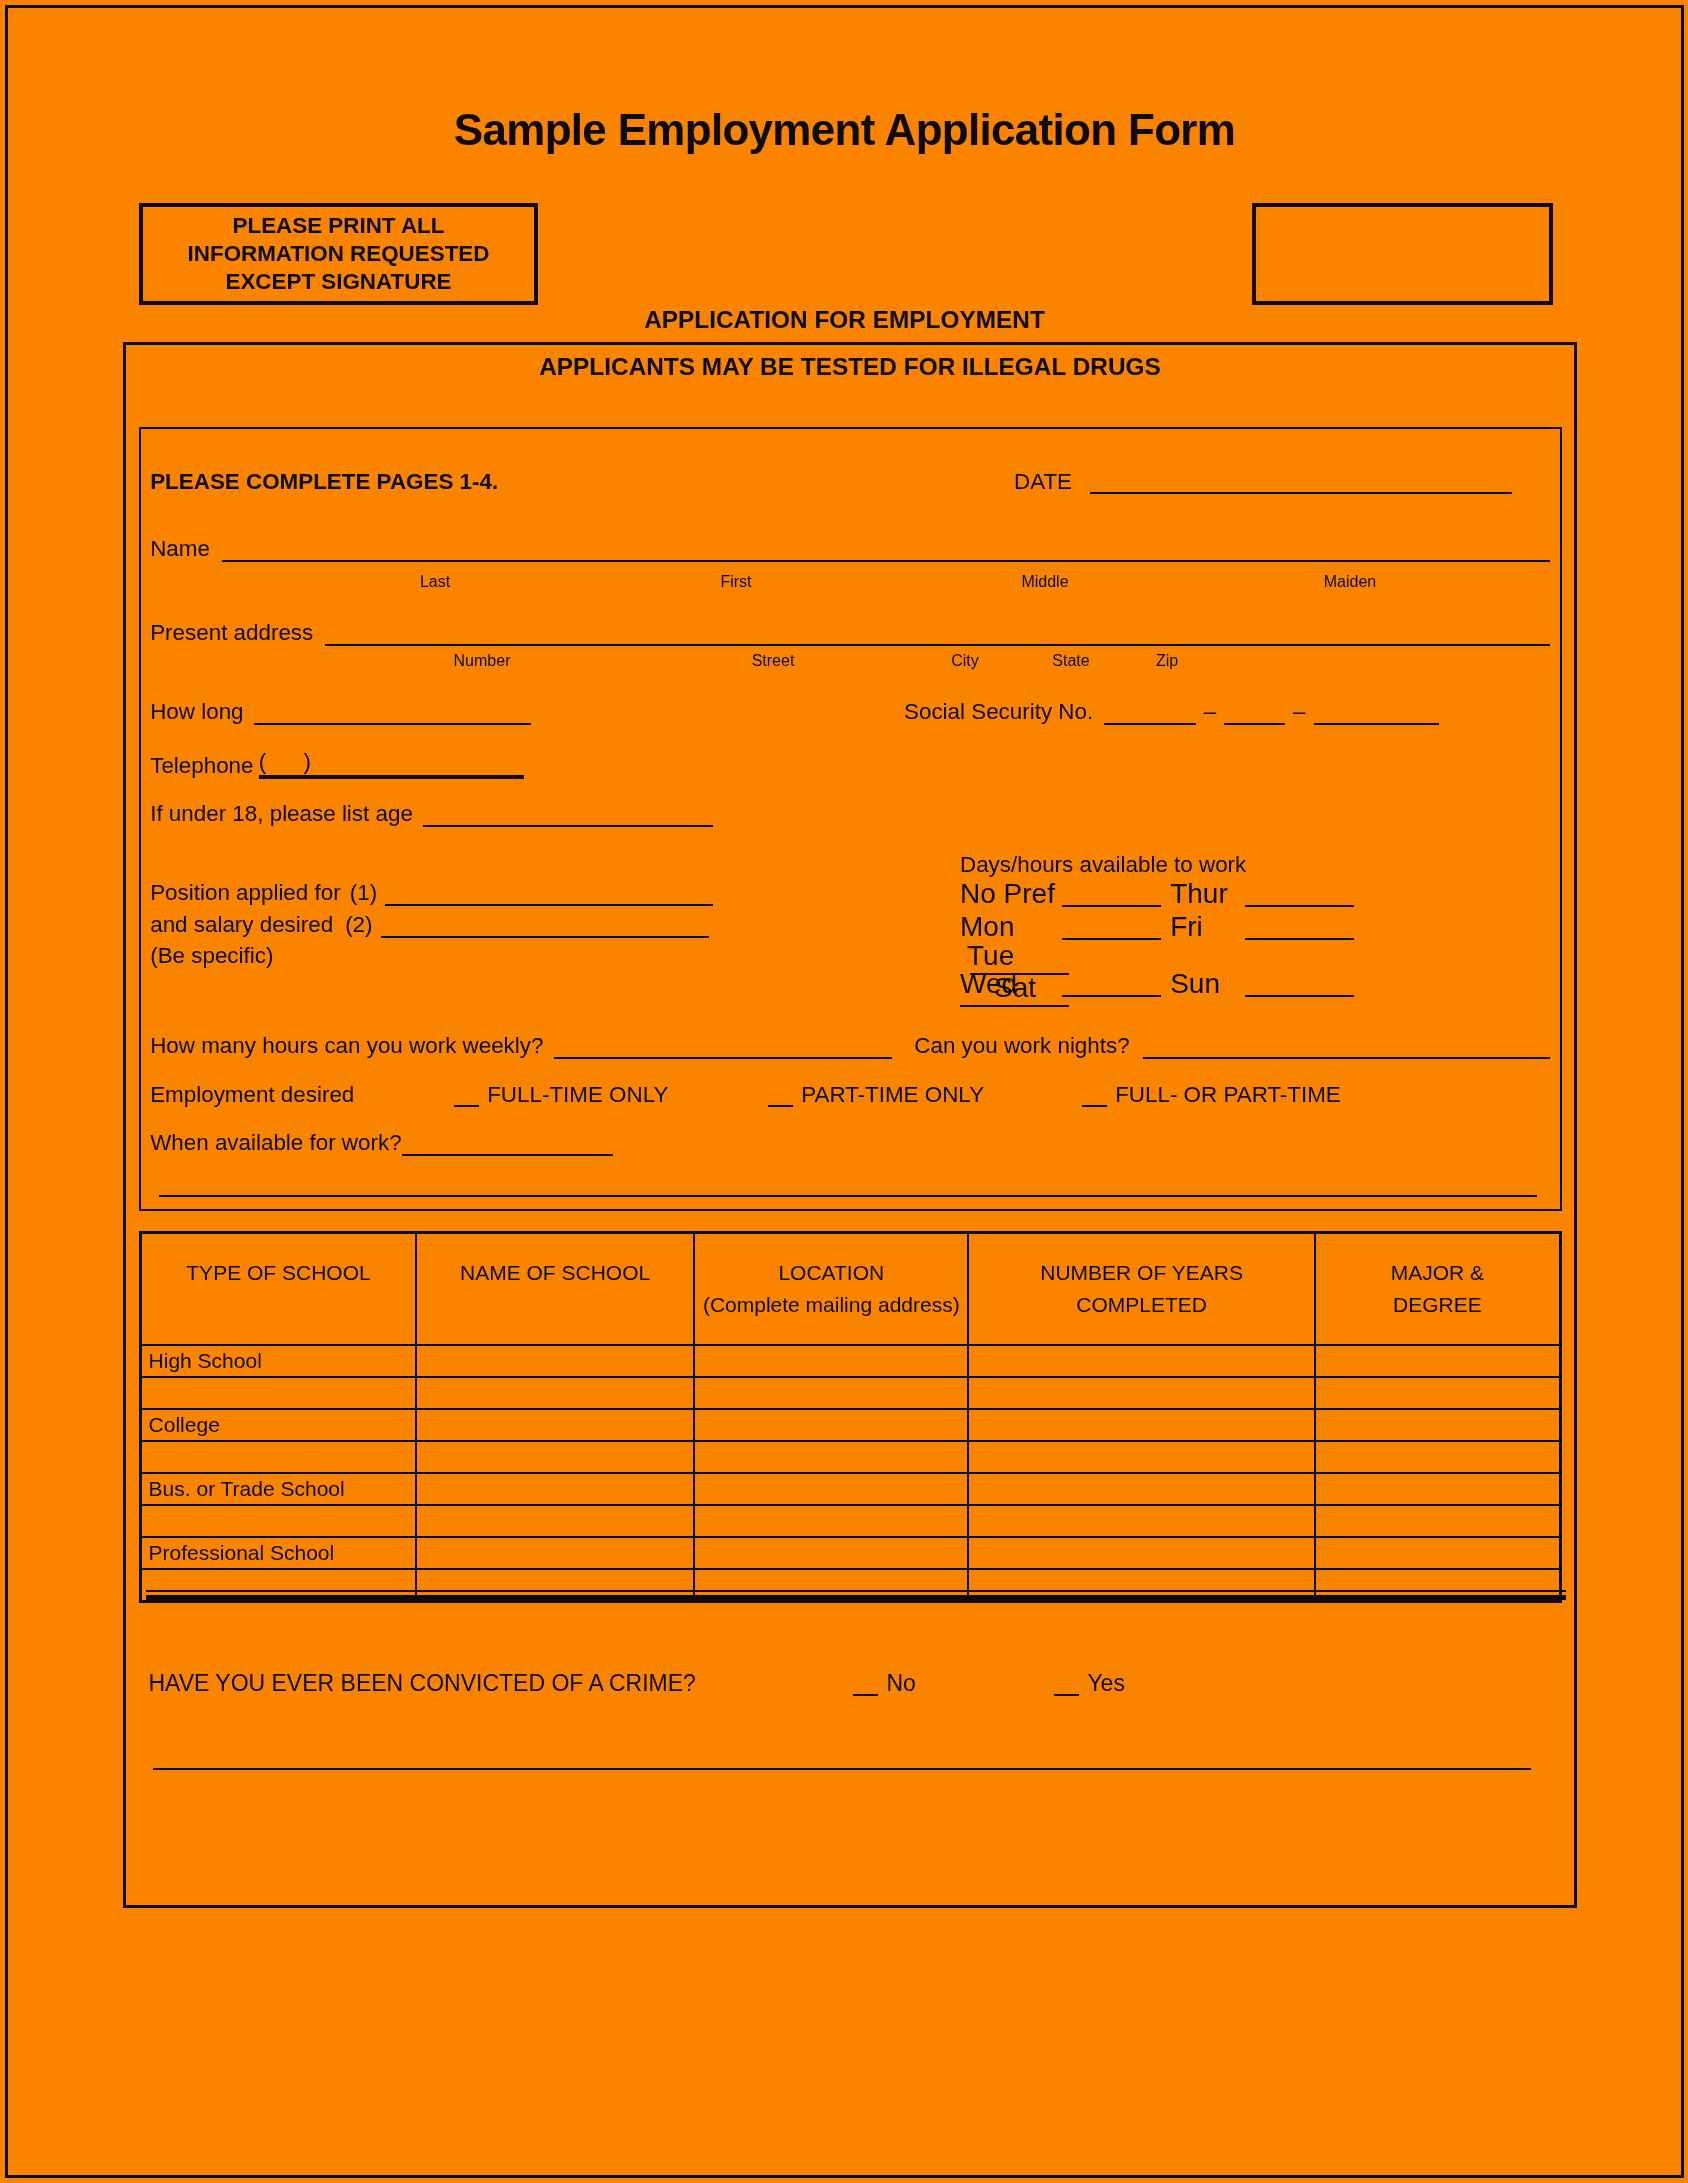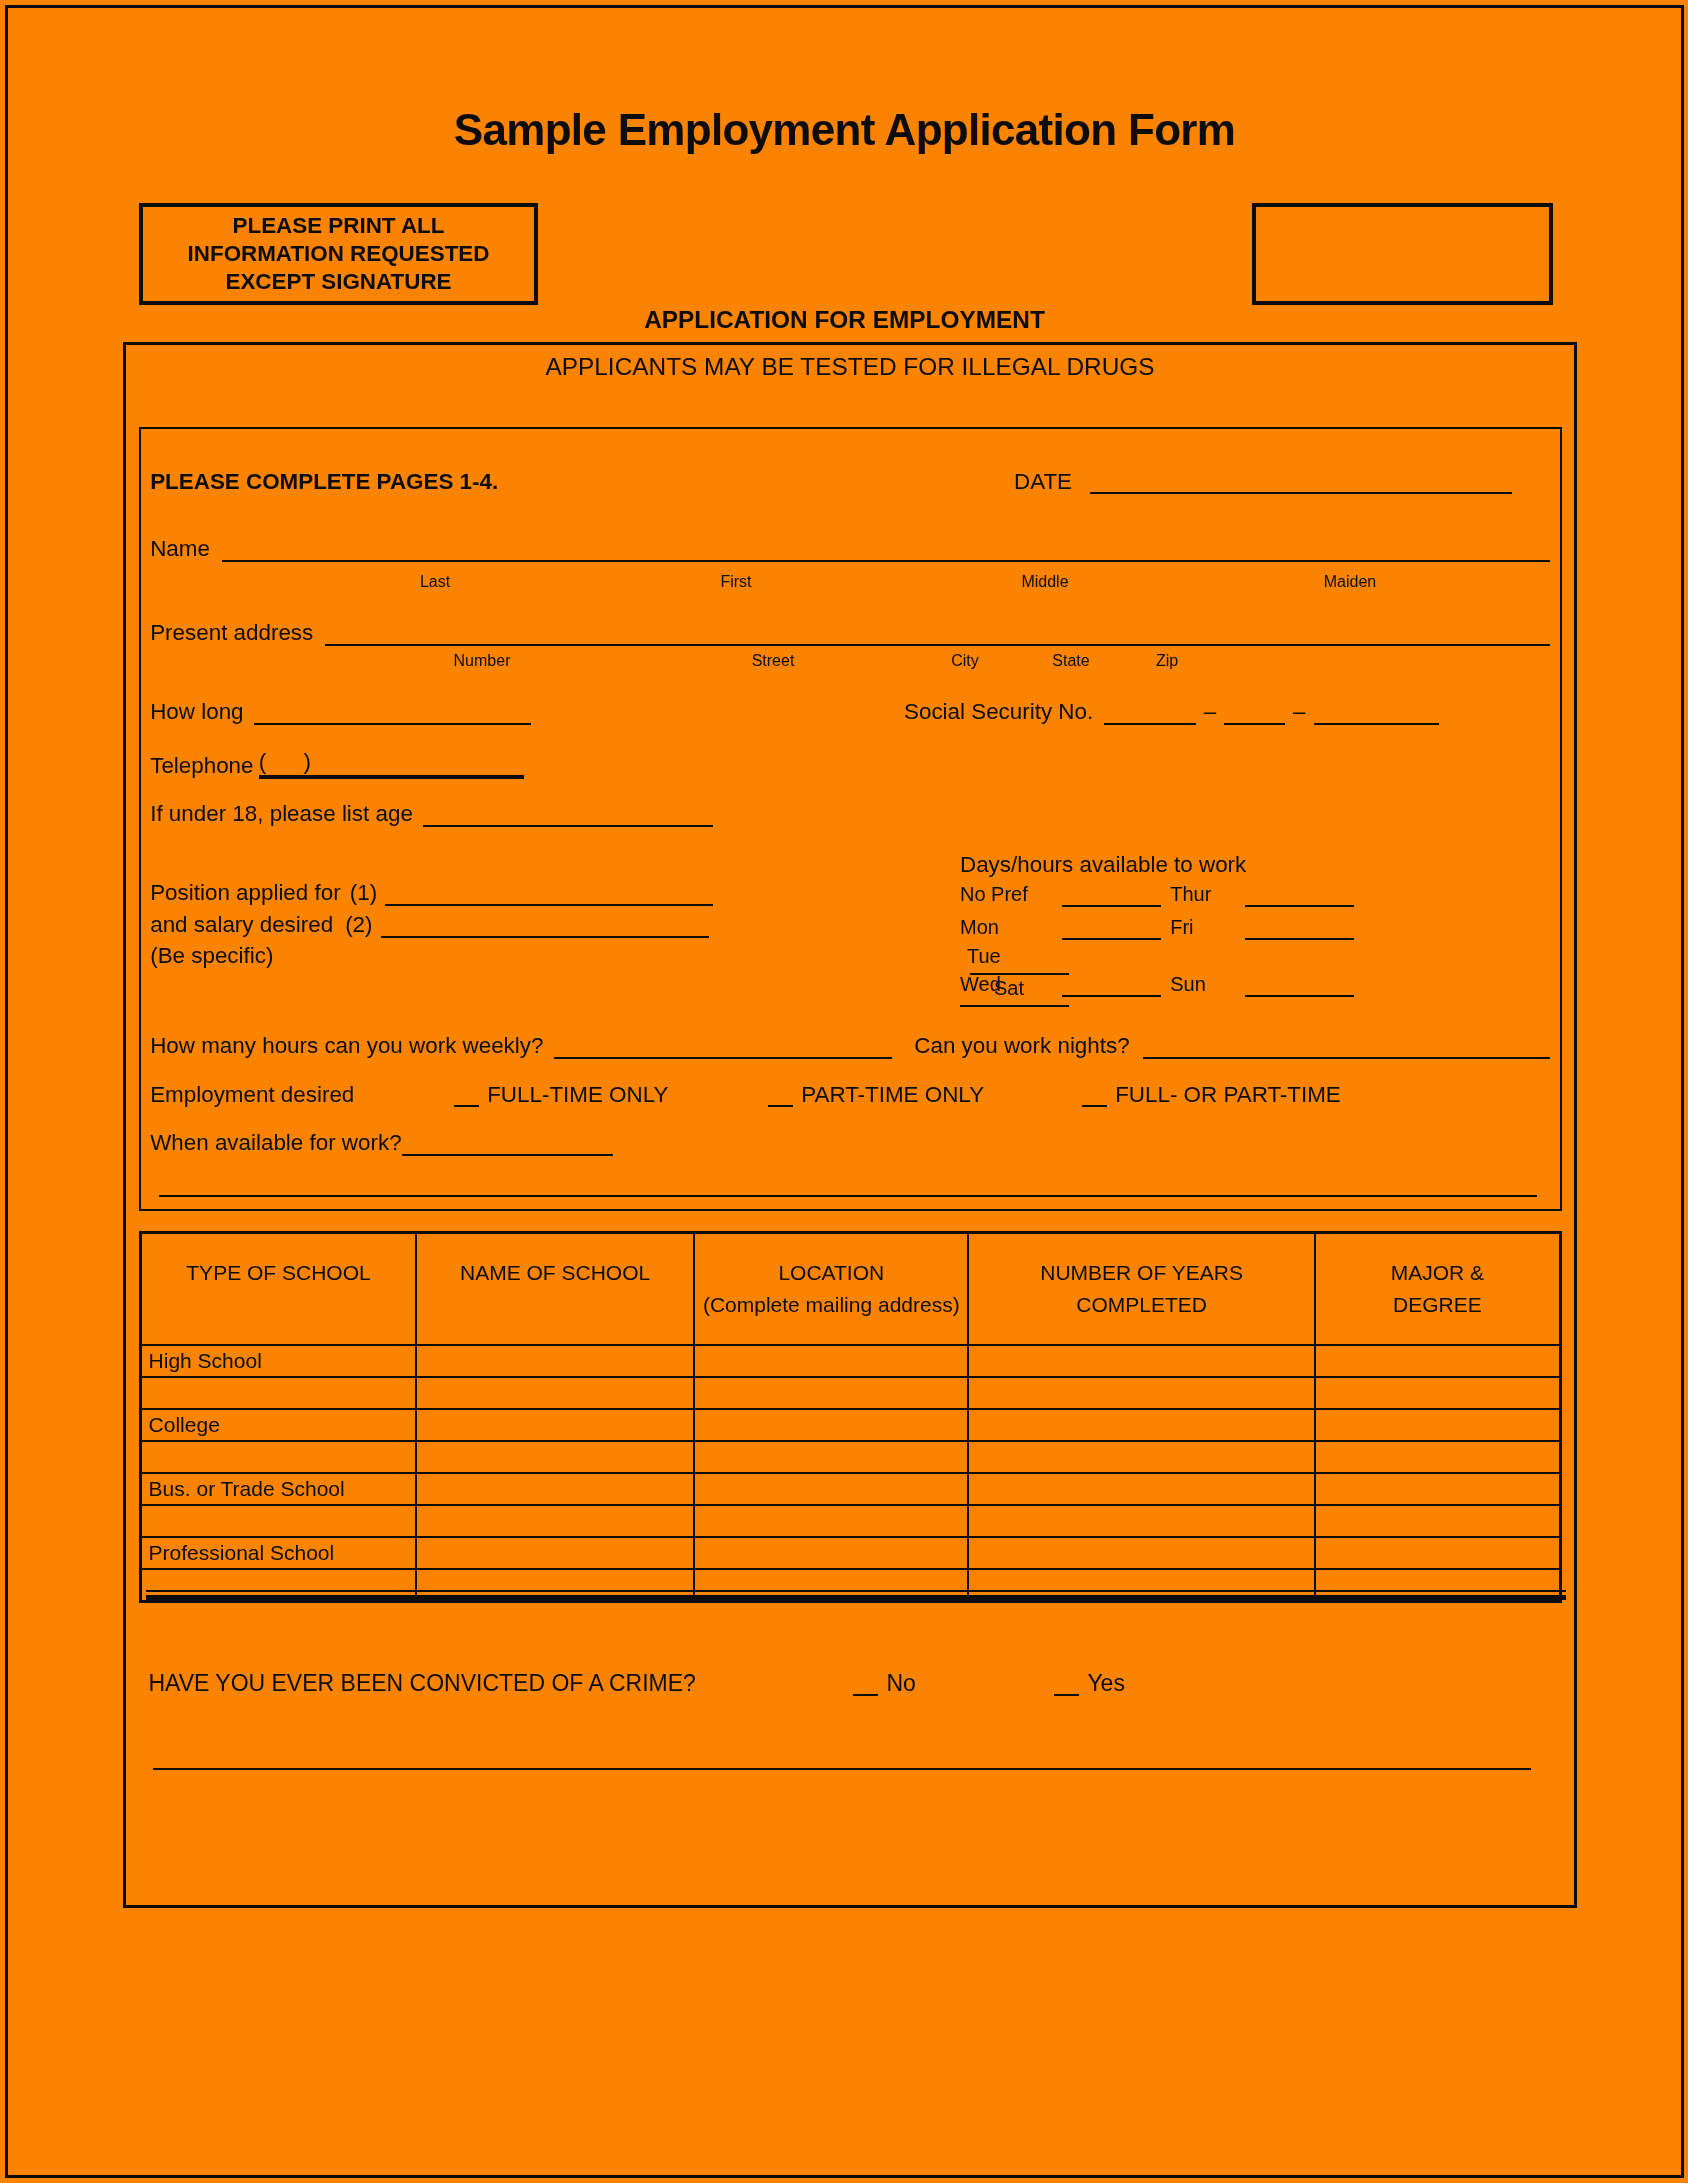--- a/index.html
+++ b/index.html
@@ -14,31 +14,31 @@
   .abs{position:absolute;}
   .b{font-weight:bold;}
   .frame{left:4.6px;top:4.6px;right:4.6px;bottom:4.6px;border:3.3px solid var(--ink);pointer-events:none;}
   .title{left:0;right:0;top:105px;text-align:center;font-size:44px;font-weight:bold;letter-spacing:-0.7px;}
   .print-box{left:139px;top:203px;width:399px;height:102px;border:4px solid var(--ink);
     box-sizing:border-box;display:flex;flex-direction:column;justify-content:center;
     text-align:center;font-size:22.4px;font-weight:bold;line-height:28px;}
   .office-box{left:1252px;top:203px;width:301px;height:102px;border:4px solid var(--ink);box-sizing:border-box;}
   .h1{left:0;right:0;top:306px;text-align:center;font-size:24.4px;font-weight:bold;}
   .outer-box{left:123px;top:342px;width:1454px;height:1566px;border:3.3px solid var(--ink);box-sizing:border-box;}
-  .h2{left:0;right:0;top:8px;text-align:center;font-size:24.4px;font-weight:normal;}
+  .h2{left:0;right:0;top:8px;text-align:center;font-size:24.4px;font-weight:bold;}
   .inner-box{left:13px;top:50px;width:1423px;height:784px;border:2.6px solid var(--ink);box-sizing:border-box;margin-top:32px;}
   .row{font-size:22.4px;line-height:26px;white-space:nowrap;}
   .fl{display:flex;align-items:flex-end;}
   .grow{flex:1;}
   .ul{display:inline-block;height:4px;border-bottom:2px solid var(--ink);vertical-align:-4.6px;}
   .blank{display:inline-block;width:25px;height:4px;border-bottom:2px solid var(--ink);vertical-align:-4.6px;margin-right:8px;}
   .sub{font-size:16px;line-height:17px;transform:translateX(-50%);white-space:nowrap;}
   .telline{display:inline-block;width:265px;border-bottom:4px solid var(--ink);margin-left:5.3px;white-space:pre;}
   .dl{display:inline-block;}
-  .dayrow{display:flex;align-items:flex-end;font-size:20px;line-height:26px;}
+  .dayrow{display:flex;align-items:flex-end;font-size:28px;line-height:26px;}
   .school-table{border-collapse:collapse;table-layout:fixed;border:3.3px solid var(--ink);}
   .school-table td{border:2px solid var(--ink);font-size:21px;padding:0 6.6px;overflow:hidden;}
   .school-table tr.hdr td{height:87px;text-align:center;vertical-align:top;padding-top:23px;line-height:32px;}
   .school-table tr.brow td{height:30px;border-top-width:2.6px;vertical-align:middle;}
   .rule{border-top:2px solid var(--ink);}
   .rule .bar{margin-top:2.6px;height:5.3px;background:var(--ink);}
   .convq{font-size:23px;line-height:28px;}
   .explain{font-size:22.4px;line-height:32px;white-space:normal;}
   .explain .txt{white-space:pre-wrap;}
   .endline{border-top:2px solid var(--ink);height:0;}

